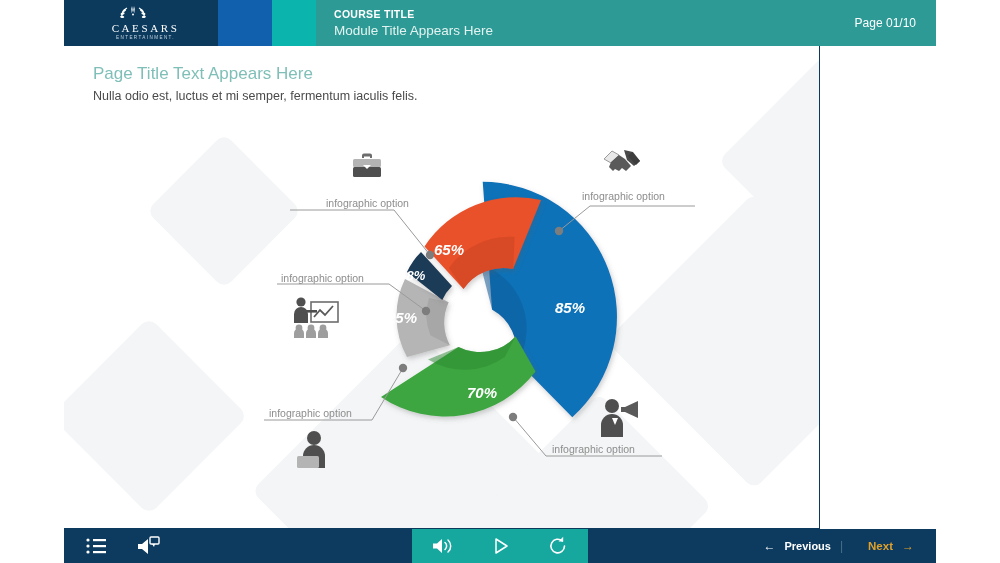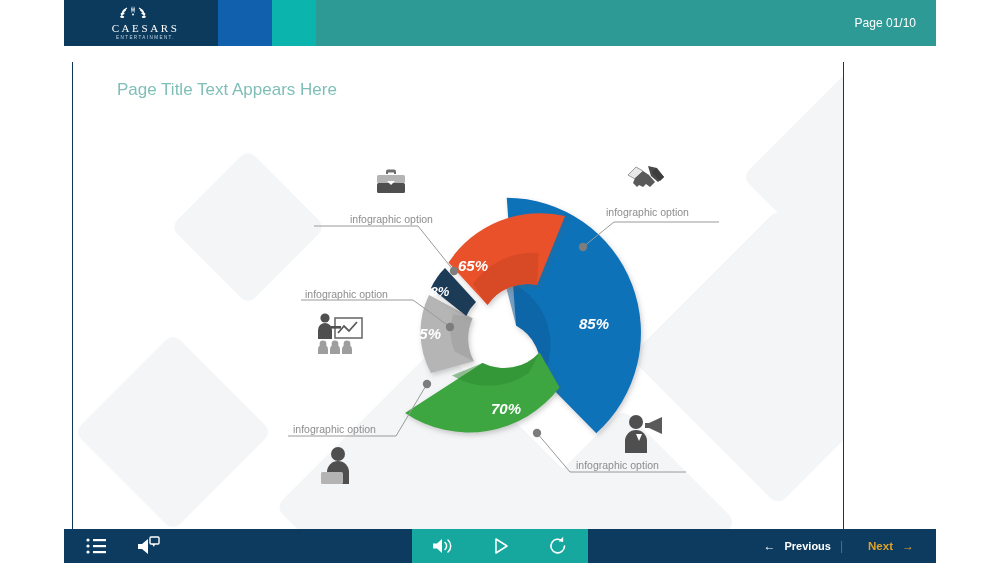--- a/index.html
+++ b/index.html
@@ -20,22 +20,22 @@
   .hdr-titles { margin-left:18px; }
   .course-title { color:#ffffff; font-size:10.5px; font-weight:bold; letter-spacing:.3px; line-height:13px; }
   .module-title { color:#e3f3f1; font-size:13.5px; line-height:17px; margin-top:1px; }
   .page-count { position:absolute; right:20px; top:50%; transform:translateY(-50%); color:#ffffff; font-size:12px; }
 
   .logo-wrap { text-align:center; line-height:1; }
   .logo-name { color:#fff; font-family:"Liberation Serif", serif; font-size:11px; letter-spacing:2.6px; margin-top:1px; }
   .logo-sub { color:#c6d6e2; font-size:4.6px; letter-spacing:1.4px; margin-top:1.5px; }
 
   
-  .frame { position:absolute; left:72px; top:46px; width:772px; height:483px;
-           background:#fff; border:1px solid #0b3a5d; border-top:none; overflow:hidden;margin-top:16px; }
+  .frame { position:absolute; left:48px; top:46px; width:772px; height:483px;
+           background:#fff; border:1px solid #0b3a5d; border-top:none; overflow:hidden; }
   .side-left { position:absolute; left:0; top:46px; width:64px; height:483px; background:#fff; }
   .side-right{ position:absolute; right:0; top:46px; width:64px; height:483px; background:#fff; }
 
   .wm { position:absolute; background:#f3f5f6; transform:rotate(45deg); border-radius:10px; }
 
   .page-title { position:absolute; left:44px; top:18px; color:#7fbfb8; font-size:17px; }
   .page-sub   { position:absolute; left:44px; top:43px; color:#4a4a4a; font-size:12.5px; }
 
   
   .chart { position:absolute; left:0; top:0; width:872px; height:483px; }
@@ -84,34 +84,39 @@
             </g>
           </svg>
         </span>
         <div class="logo-name">CAESARS</div>
         <div class="logo-sub">ENTERTAINMENT.</div>
       </div>
     </div>
     <div class="hdr-band-blue"></div>
     <div class="hdr-band-teal"></div>
     <div class="hdr-main">
+      <div class="hdr-titles">
+        <div class="course-title">COURSE TITLE</div>
+        <div class="module-title">Module Title Appears Here</div>
+      </div>
       <div class="page-count">Page 01/10</div>
     </div>
   </div>
 
   <div class="frame">
 
     <div class="wm" style="left:700px;top:40px;width:150px;height:150px;"></div>
     <div class="wm" style="left:600px;top:190px;width:210px;height:210px;"></div>
     <div class="wm" style="left:250px;top:330px;width:230px;height:230px;"></div>
     <div class="wm" style="left:30px;top:300px;width:140px;height:140px;"></div>
     <div class="wm" style="left:470px;top:380px;width:160px;height:160px;"></div>
     <div class="wm" style="left:120px;top:110px;width:110px;height:110px;"></div>
 
     <div class="page-title">Page Title Text Appears Here</div>
+    <div class="page-sub">Nulla odio est, luctus et mi semper, fermentum iaculis felis.</div>
 
     <div class="chart">
       <svg width="872" height="483" viewBox="0 0 872 483">
         <defs>
           <filter id="sh" x="-40%" y="-40%" width="180%" height="180%">
             <feDropShadow dx="1.5" dy="2.5" stdDeviation="2.5" flood-color="#5a5a5a" flood-opacity="0.3"></feDropShadow>
           </filter>
         </defs>
 
         <g filter="url(#sh)">

